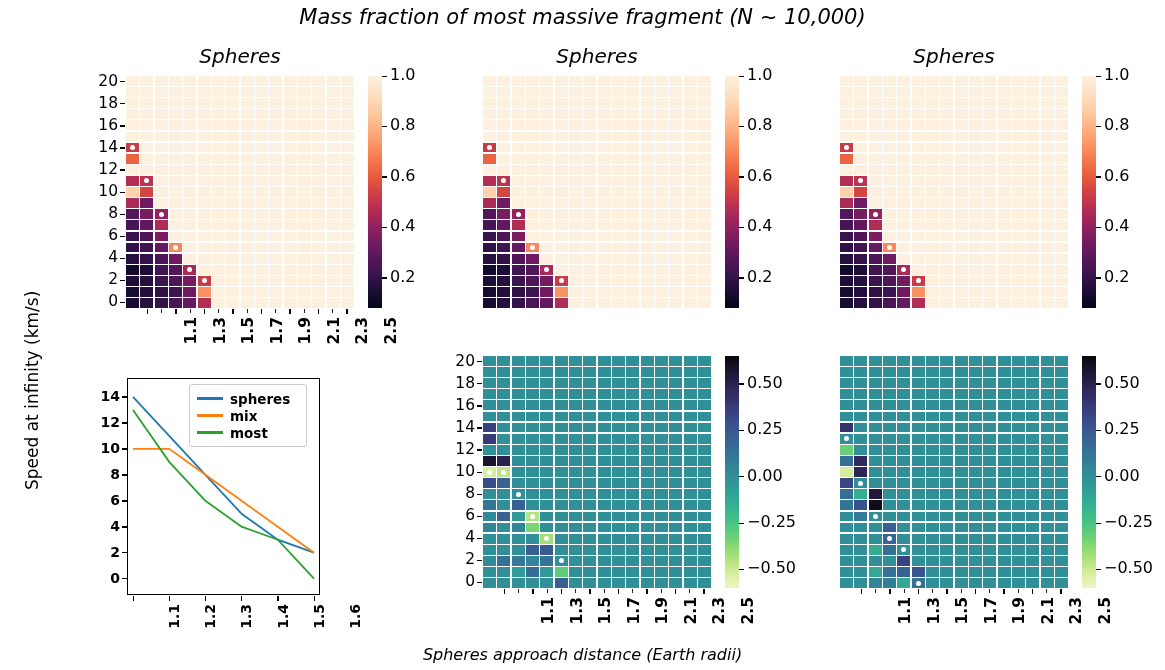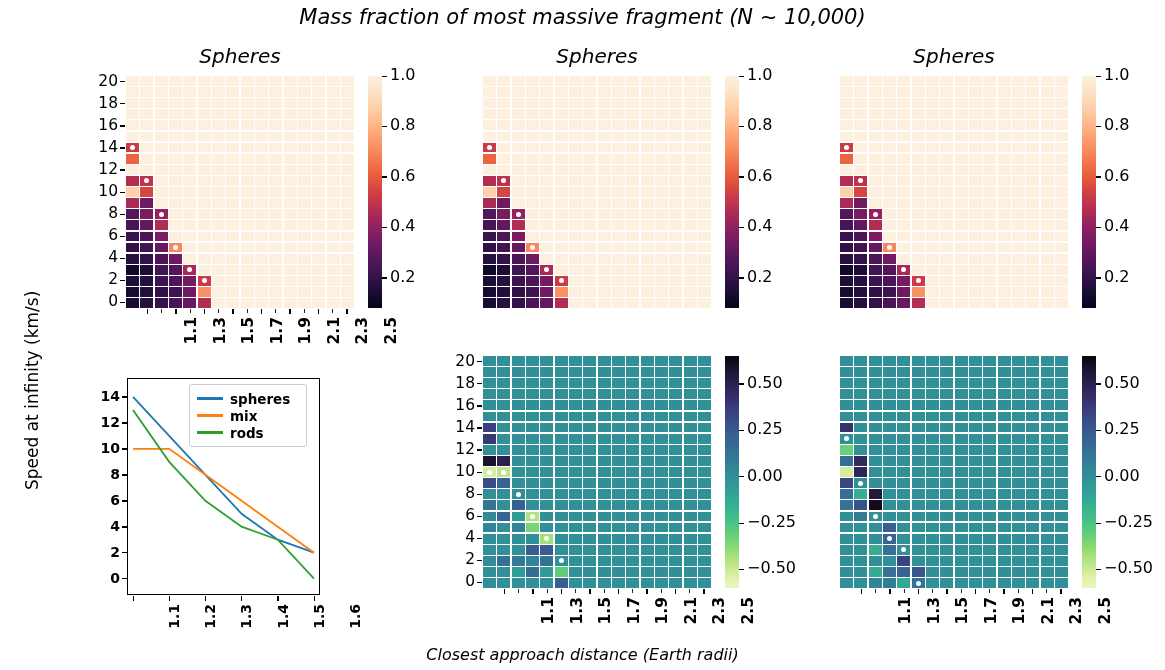--- a/index.html
+++ b/index.html
@@ -33,21 +33,21 @@
 </style>
 </head>
 <body>
 
 <div id="root">
 
   <div class="abs ttl" style="left:0;top:5px;width:1165px;">Mass fraction of most massive fragment (N ~ 10,000)</div>
 
   <div class="yrot" style="left:22px;top:490px;">Speed at infinity (km/s)</div>
 
-  <div class="abs axlabel" style="left:0;top:645px;width:1165px;text-align:center;">Closest approach distance (Earth radii)</div>
+  <div class="abs axlabel" style="left:0;top:645px;width:1165px;text-align:center;">Spheres approach distance (Earth radii)</div>
 
   <div id="panels">
       <div class="hm" style="left:126px;top:76px;width:228px;height:232px;grid-template-columns:repeat(16,1fr);grid-template-rows:repeat(21,1fr);gap:1.3px;background:#ffffff;padding:0;">
         <div class="cell" style="background:rgb(253,240,223);"></div>
         <div class="cell" style="background:rgb(253,240,223);"></div>
         <div class="cell" style="background:rgb(253,240,223);"></div>
         <div class="cell" style="background:rgb(253,240,223);"></div>
         <div class="cell" style="background:rgb(253,240,223);"></div>
         <div class="cell" style="background:rgb(253,240,223);"></div>
         <div class="cell" style="background:rgb(253,240,223);"></div>
@@ -2002,18 +2002,18 @@
         <div class="lgrow">
           <div class="lgline" style="background:#1f77b4;"></div>
           <span class="lgtxt">spheres</span>
         </div>
         <div class="lgrow">
           <div class="lgline" style="background:#ff7f0e;"></div>
           <span class="lgtxt">mix</span>
         </div>
         <div class="lgrow">
           <div class="lgline" style="background:#2ca02c;"></div>
-          <span class="lgtxt">rods</span>
+          <span class="lgtxt">most</span>
         </div>
       </div>
     </div>
 
 </div>
 
 </body></html>

